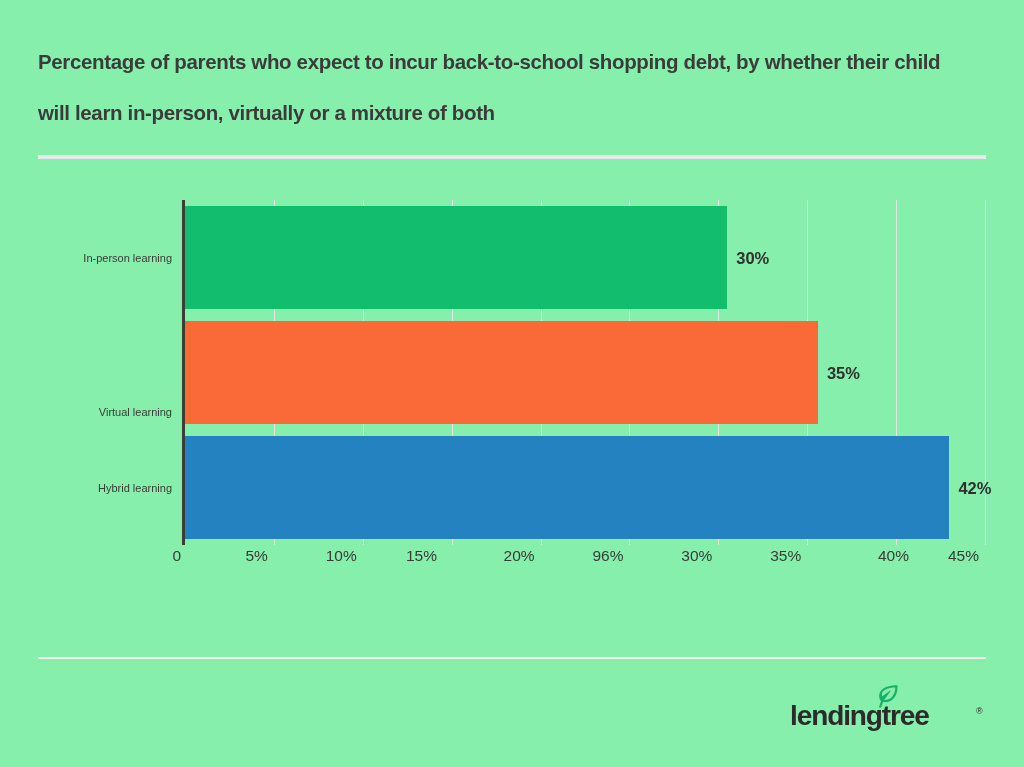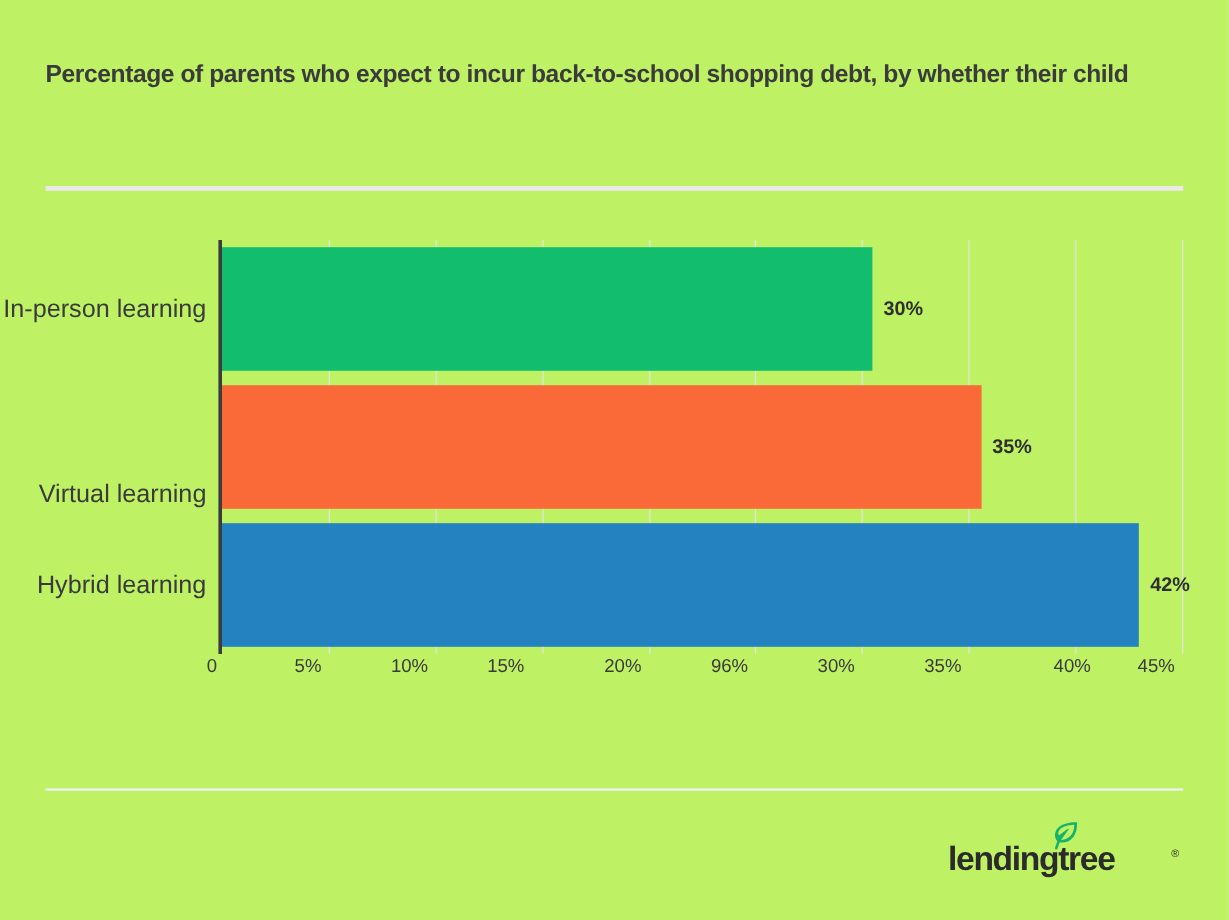--- a/index.html
+++ b/index.html
@@ -12,21 +12,21 @@
     height: 767px;
     background: #ffffff;
     font-family: "Liberation Sans", "DejaVu Sans", sans-serif;
     overflow: hidden;
   }
 
   #page {
     position: relative;
     width: 1024px;
     height: 767px;
-    background: #bef264;
+    background: #86efac;
   }
 
   
   #title-block {
     position: absolute;
     left: 38px;
     top: 52px;
     width: 940px;
   }
   .title-line {
@@ -113,21 +113,21 @@
     left: 0;
     top: 15px;
     width: 172px;
     height: 345px;
   }
   .cat-label-item {
     position: absolute;
     right: 0;
     width: 172px;
     text-align: right;
-    font-size: 21px;
+    font-size: 11px;
     color: #3a3a3a;
     white-space: nowrap;
     transform: translateY(-50%);
   }
 
   #xticks {
     position: absolute;
     left: 0;
     top: 362px;
     width: 1024px;
@@ -195,20 +195,21 @@
     color: #2b2b2b;
   }
 </style>
 </head>
 <body>
 
 <div id="page">
 
   <div id="title-block">
     <div class="title-line">Percentage of parents who expect to incur back-to-school shopping debt, by whether their child</div>
+    <div class="title-line">will learn in-person, virtually or a mixture of both</div>
   </div>
   <div id="title-rule"></div>
 
   <div id="chart">
 
     <div id="plot">
       <div id="gridlines">
           <div class="gridline" style="left: 88.8889px;"></div>
           <div class="gridline" style="left: 177.778px;"></div>
           <div class="gridline" style="left: 266.667px;"></div>

